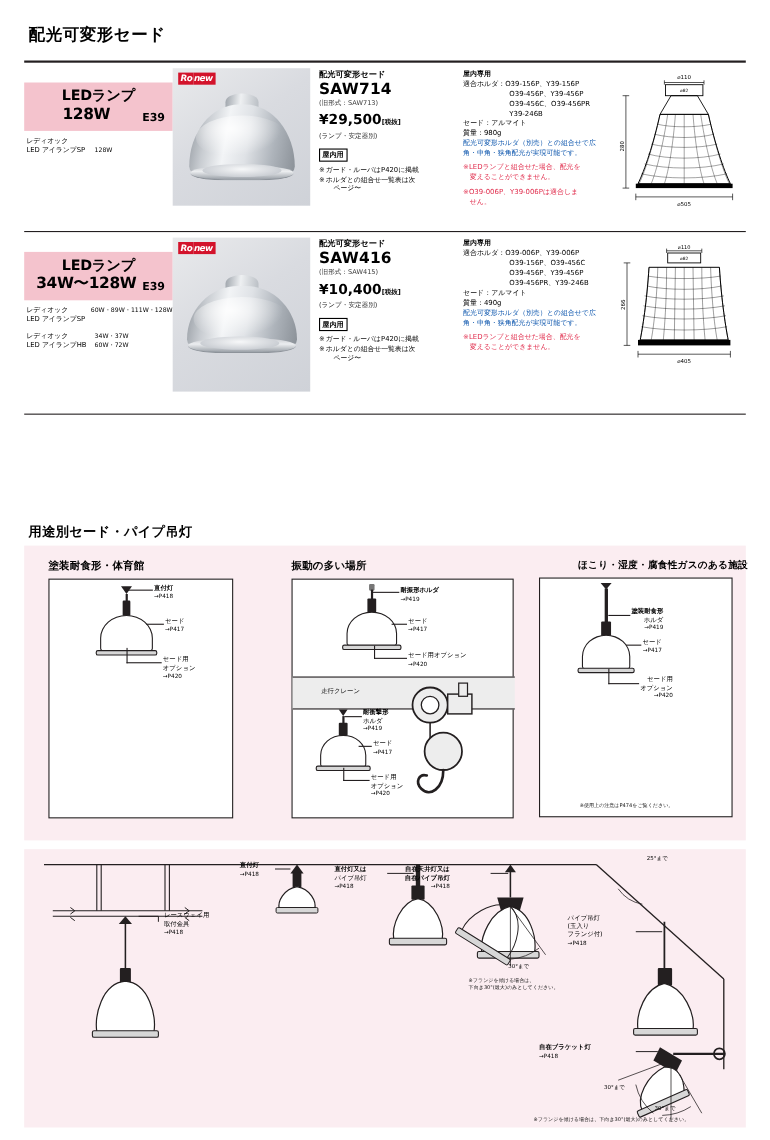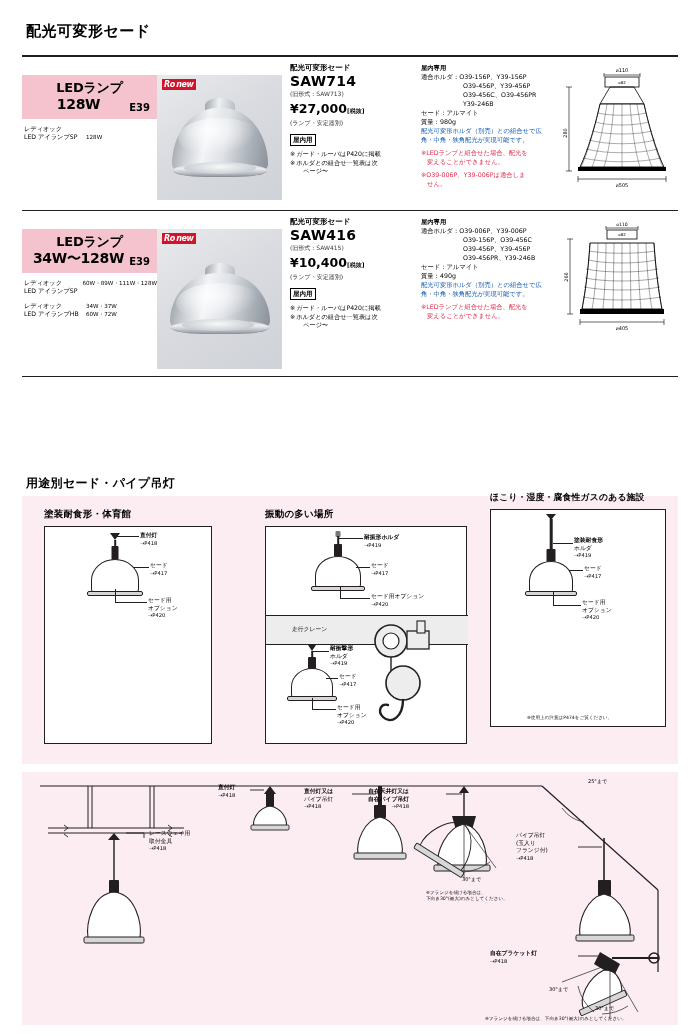--- a/index.html
+++ b/index.html
@@ -84,21 +84,21 @@
   .lamp-spec .ls-name { width: 62px; }
   .lamp-spec .ls-name div { white-space: nowrap; }
   .lamp-spec .ls-watt { font-size: 5.6px; padding-top: 8px; }
   .lamp-spec .ls-watt div { white-space: nowrap; line-height: 8px; }
   .lamp-spec.single .ls-watt { padding-top: 8px; }
 
   
   .col-photo {
     width: 127px;
     position: relative;
-    padding-top: 18px;
+    padding-top: 5px;
   }
   .photo-box {
     width: 125px; height: 125px;
     position: relative;
     overflow: hidden;
     background: linear-gradient(145deg,#e9eaec 0%, #d9dbe0 45%, #cfd2d8 100%);
   }
   .photo-box.tall { height: 140px; }
   .ro-badge {
     position: absolute;
@@ -320,21 +320,21 @@
             <div class="inner"></div>
         </div>
       </div>
     </div>
 
     <div class="col-model">
       <div class="m-kind">配光可変形セード</div>
       <div class="m-code">SAW714</div>
       <div class="m-old">(旧形式：SAW713)</div>
       <div class="m-price">
-        <span>¥27,000</span><span class="tax">[税抜]</span>
+        <span>¥29,500</span><span class="tax">[税抜]</span>
       </div>
       <div class="m-pricenote">(ランプ・安定器別)</div>
       <div class="m-tagbox">屋内用</div>
       <div class="m-notes">
         <div class="m-note">
           <span class="star">※</span>
           <span class="txt">ガード・ルーバはP420に掲載</span>
         </div>
         <div class="m-note">
           <span class="star">※</span>
@@ -657,21 +657,21 @@
     <div class="leader" style="left:46px; top:171px; width:0.9px; height:12px;"></div>
     <div class="leader" style="left:46px; top:182px; width:24px; height:0.9px;"></div>
     <div class="lbl" style="left:71px; top:177px;">
       <span>セード用</span><br>
       <span>オプション</span>
       <span class="pg">→P420</span>
     </div>
   </div>
 </div>
 
-<div class="use-panel" style="left:490px; top:492px; width:190px;">
+<div class="use-panel" style="left:490px; top:508px; width:190px;text-align:right;">
   <div class="up-title" style="font-size:8.8px;">ほこり・湿度・腐食性ガスのある施設</div>
   <div class="up-frame" style="width:176px; height:218px;">
     <div class="pend" style="left:30px; top:4px; width:60px; height:92px;">
       <div class="cap" style="top:0; border-top-width:6px;"></div>
       <div class="cord" style="top:5px; height:32px; width:2.6px;"></div>
       <div class="holder" style="top:35px; height:14px; width:9px;"></div>
       <div class="dome" style="top:47px; width:44px; height:32px;"></div>
       <div class="rimbar" style="top:77px; width:52px; height:5px;"></div>
     </div>
     <div class="leader" style="left:62px; top:33px; width:20px; height:0.9px;"></div>

